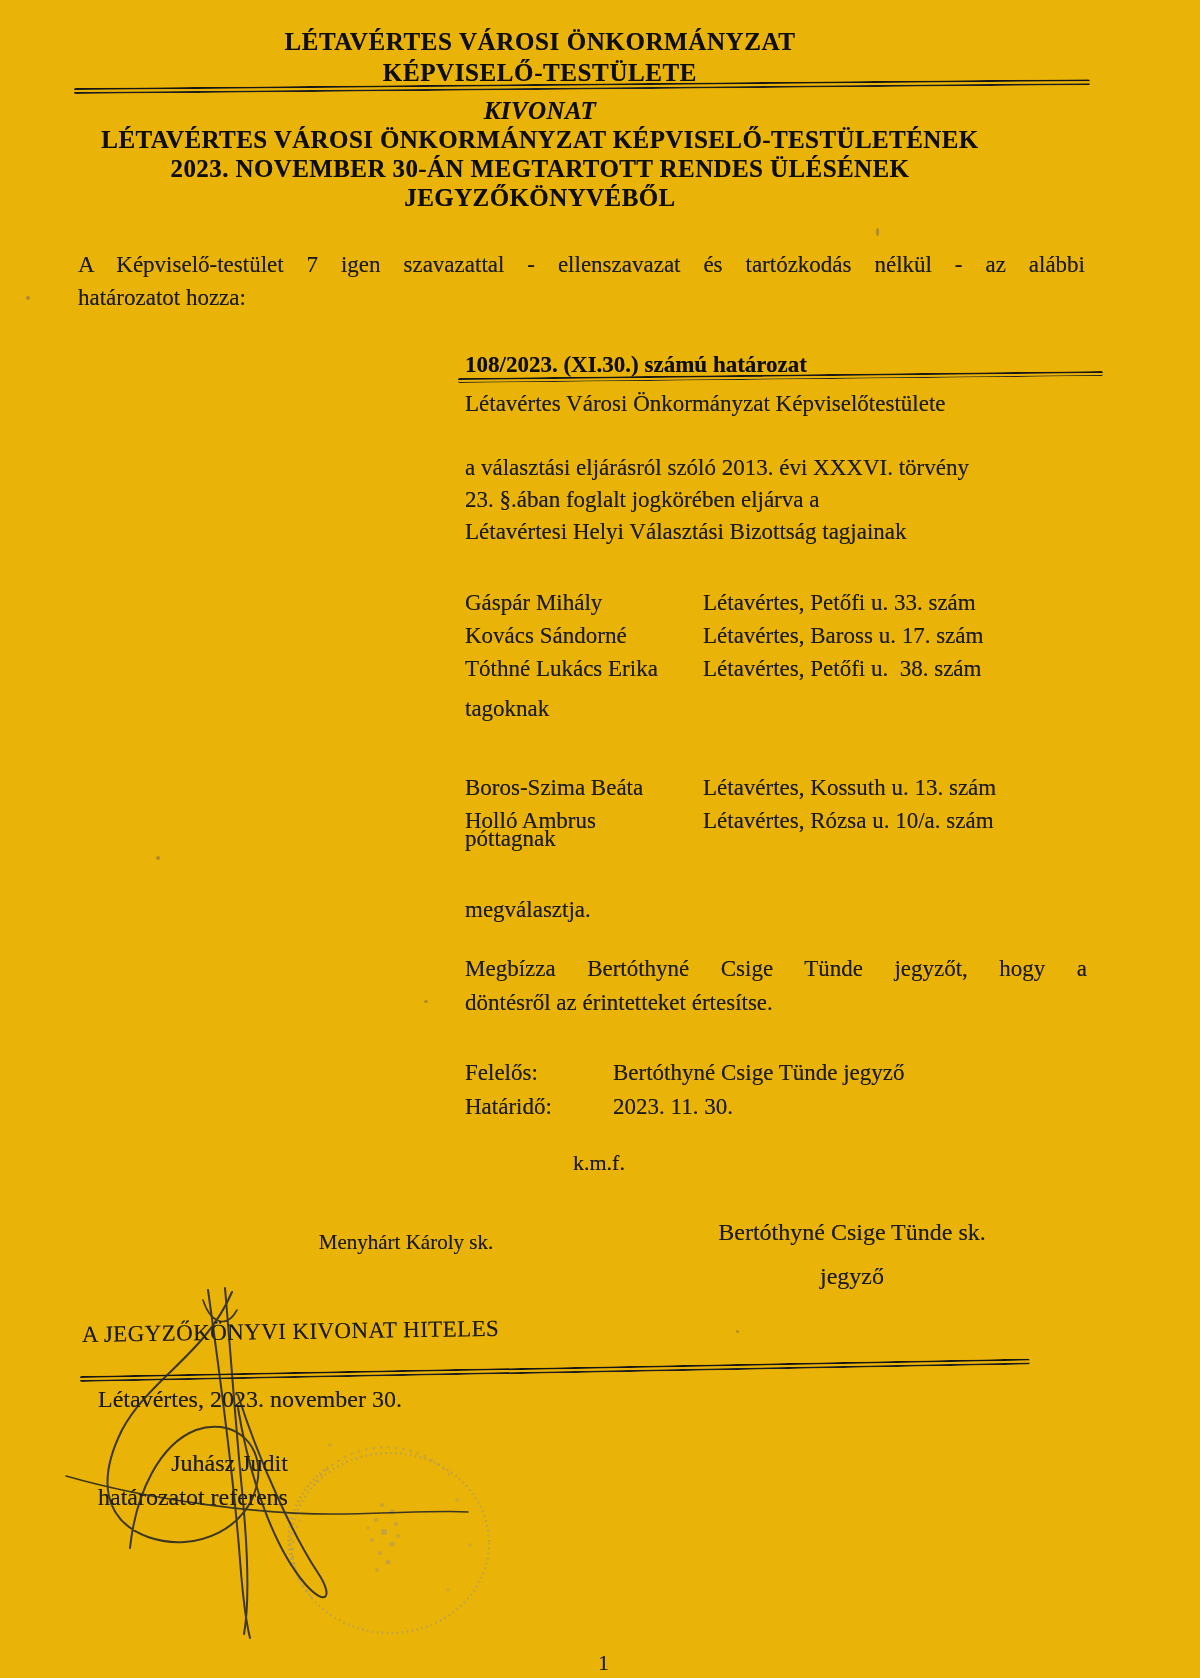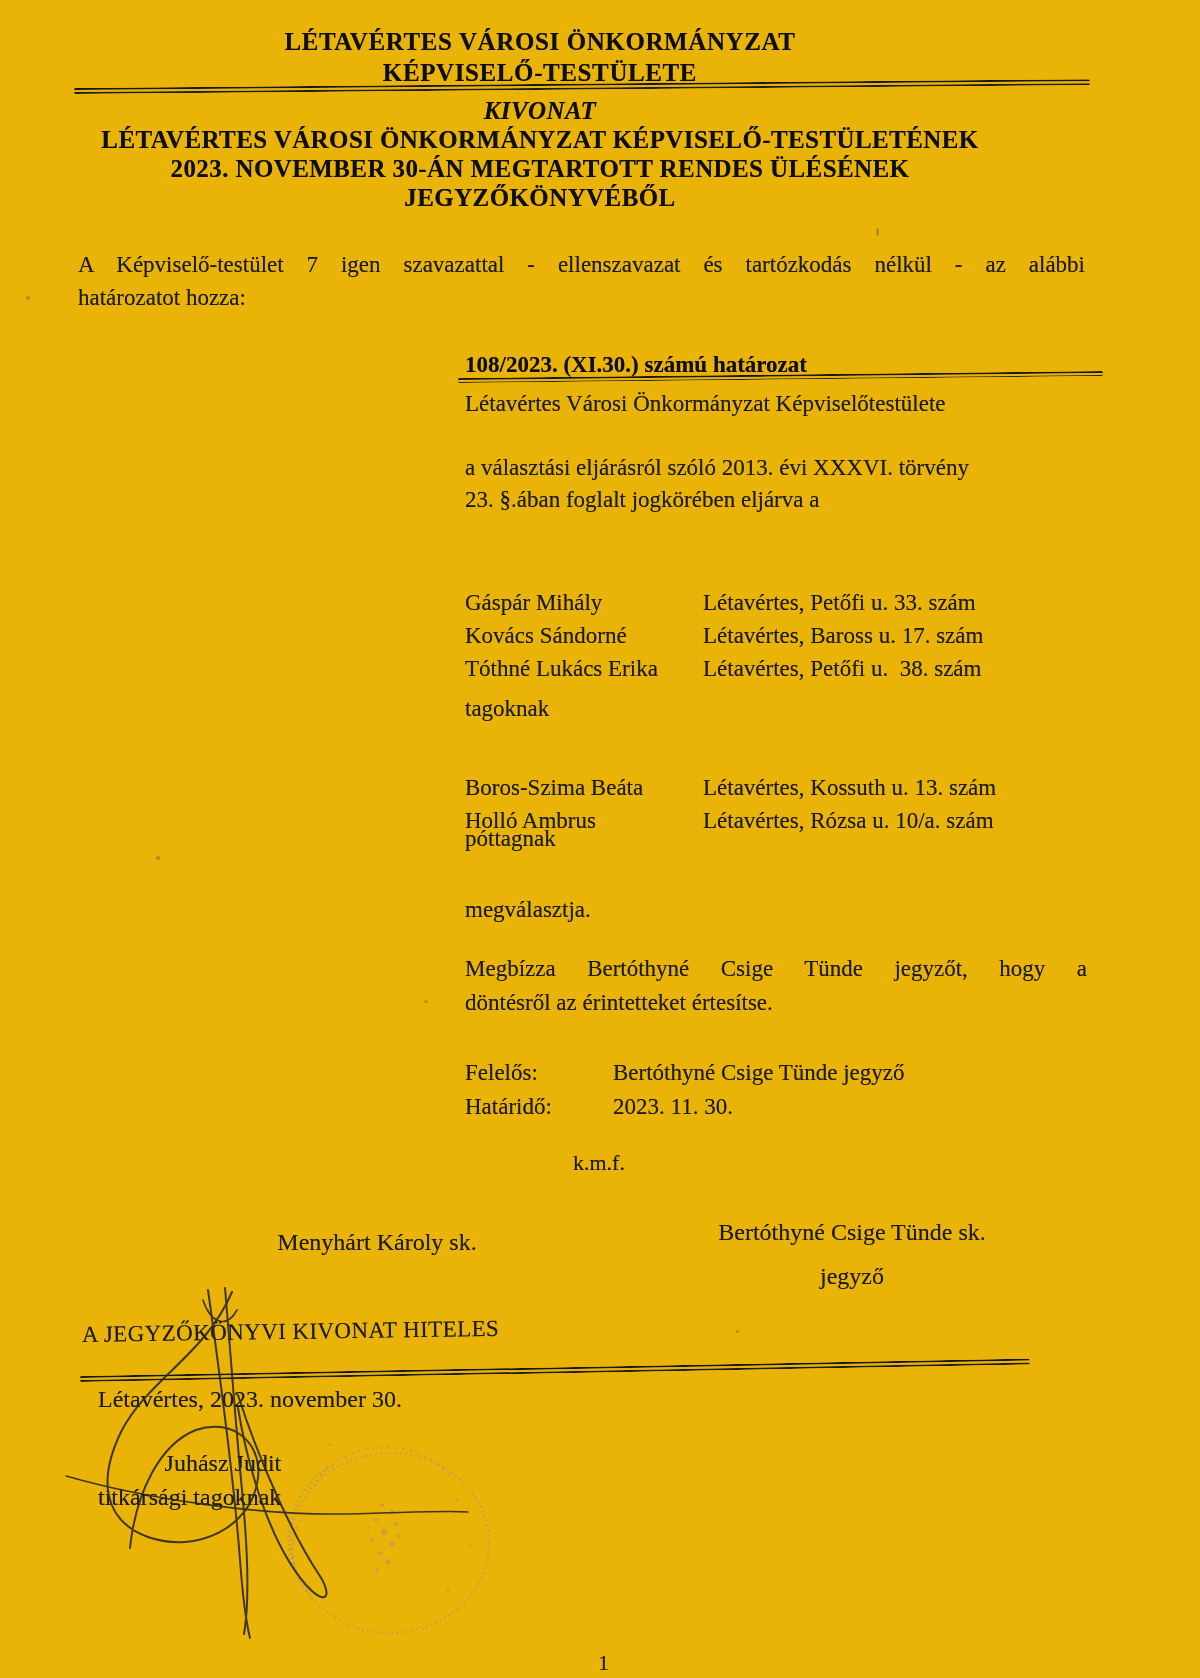--- a/index.html
+++ b/index.html
@@ -69,20 +69,21 @@
   </div>
 
   <div class="abs b" style="left:465px;top:352px;font-size:23px;">108/2023. (XI.30.) számú határozat</div>
   <div class="abs rule-thin" style="left:458px;top:378px;width:645px;transform:rotate(-0.62deg);"></div>
 
   <div class="abs body-text" style="left:465px;top:387px;">Létavértes Városi Önkormányzat Képviselőtestülete</div>
 
   <div class="abs body-text" style="left:465px;top:452px;line-height:32px;">
     <div>a választási eljárásról szóló 2013. évi XXXVI. törvény</div>
     <div>23. §.ában foglalt jogkörében eljárva a</div>
+    <div>Létavértesi Helyi Választási Bizottság tagjainak</div>
   </div>
 
   <div class="abs body-text" style="left:465px;top:586px;">
     <div class="row"><span class="name-col">Gáspár Mihály</span><span>Létavértes, Petőfi u. 33. szám</span></div>
     <div class="row"><span class="name-col">Kovács Sándorné</span><span>Létavértes, Baross u. 17. szám</span></div>
     <div class="row"><span class="name-col">Tóthné Lukács Erika</span><span>Létavértes, Petőfi u.  38. szám</span></div>
   </div>
   <div class="abs body-text" style="left:465px;top:692px;">tagoknak</div>
 
   <div class="abs body-text" style="left:465px;top:755px;margin-top:16px;">
@@ -98,36 +99,36 @@
     <div>döntésről az érintetteket értesítse.</div>
   </div>
 
   <div class="abs body-text" style="left:465px;top:1056px;line-height:34px;">
     <div class="row"><span class="label-col">Felelős:</span><span>Bertóthyné Csige Tünde jegyző</span></div>
     <div class="row"><span class="label-col">Határidő:</span><span>2023. 11. 30.</span></div>
   </div>
 
   <div class="abs" style="left:573px;top:1150px;font-size:22px;">k.m.f.</div>
 
-  <div class="abs center" style="left:237px;top:1220px;width:280px;font-size:24px;line-height:44px;">
+  <div class="abs center" style="left:266px;top:1220px;width:280px;font-size:21px;line-height:44px;">
     <div>Menyhárt Károly sk.</div>
   </div>
   <div class="abs center" style="left:702px;top:1210px;width:300px;font-size:24px;line-height:44px;">
     <div>Bertóthyné Csige Tünde sk.</div>
     <div>jegyző</div>
   </div>
 
   <div class="abs" style="left:82px;top:1322px;font-size:23px;letter-spacing:.4px;transform:rotate(-0.85deg);transform-origin:left center;">A JEGYZŐKÖNYVI KIVONAT HITELES</div>
 
   <div class="abs rule" style="left:80px;top:1376px;width:950px;transform:rotate(-1.05deg);"></div>
 
   <div class="abs" style="left:98px;top:1386px;font-size:24px;">Létavértes, 2023. november 30.</div>
   <div class="abs" style="left:98px;top:1446px;font-size:24px;line-height:34px;text-align:right;">
     <div>Juhász Judit</div>
-    <div>titkársági tagoknak</div>
+    <div>határozatot referens</div>
   </div>
 
   <svg style="left:40px;top:1270px;" width="560" height="400" viewBox="40 1270 560 400">
     <g fill="none" stroke="#8f8f8f">
       <ellipse cx="390" cy="1543" rx="99" ry="90" stroke-width="2.2" stroke-dasharray="1.5 3.5" opacity="0.5"></ellipse>
       <path d="M300,1580 A99,90 0 0 1 330,1466" stroke-width="3" stroke-dasharray="1.5 3" opacity="0.45"></path>
       <path d="M316,1482 A82,74 0 0 1 452,1478" stroke-width="2" stroke-dasharray="2.5 5" opacity="0.38"></path>
       <path d="M312,1598 A82,74 0 0 1 300,1520" stroke-width="2" stroke-dasharray="2.5 5" opacity="0.38"></path>
     </g>
     <g fill="#8c8c8c" stroke="none">

